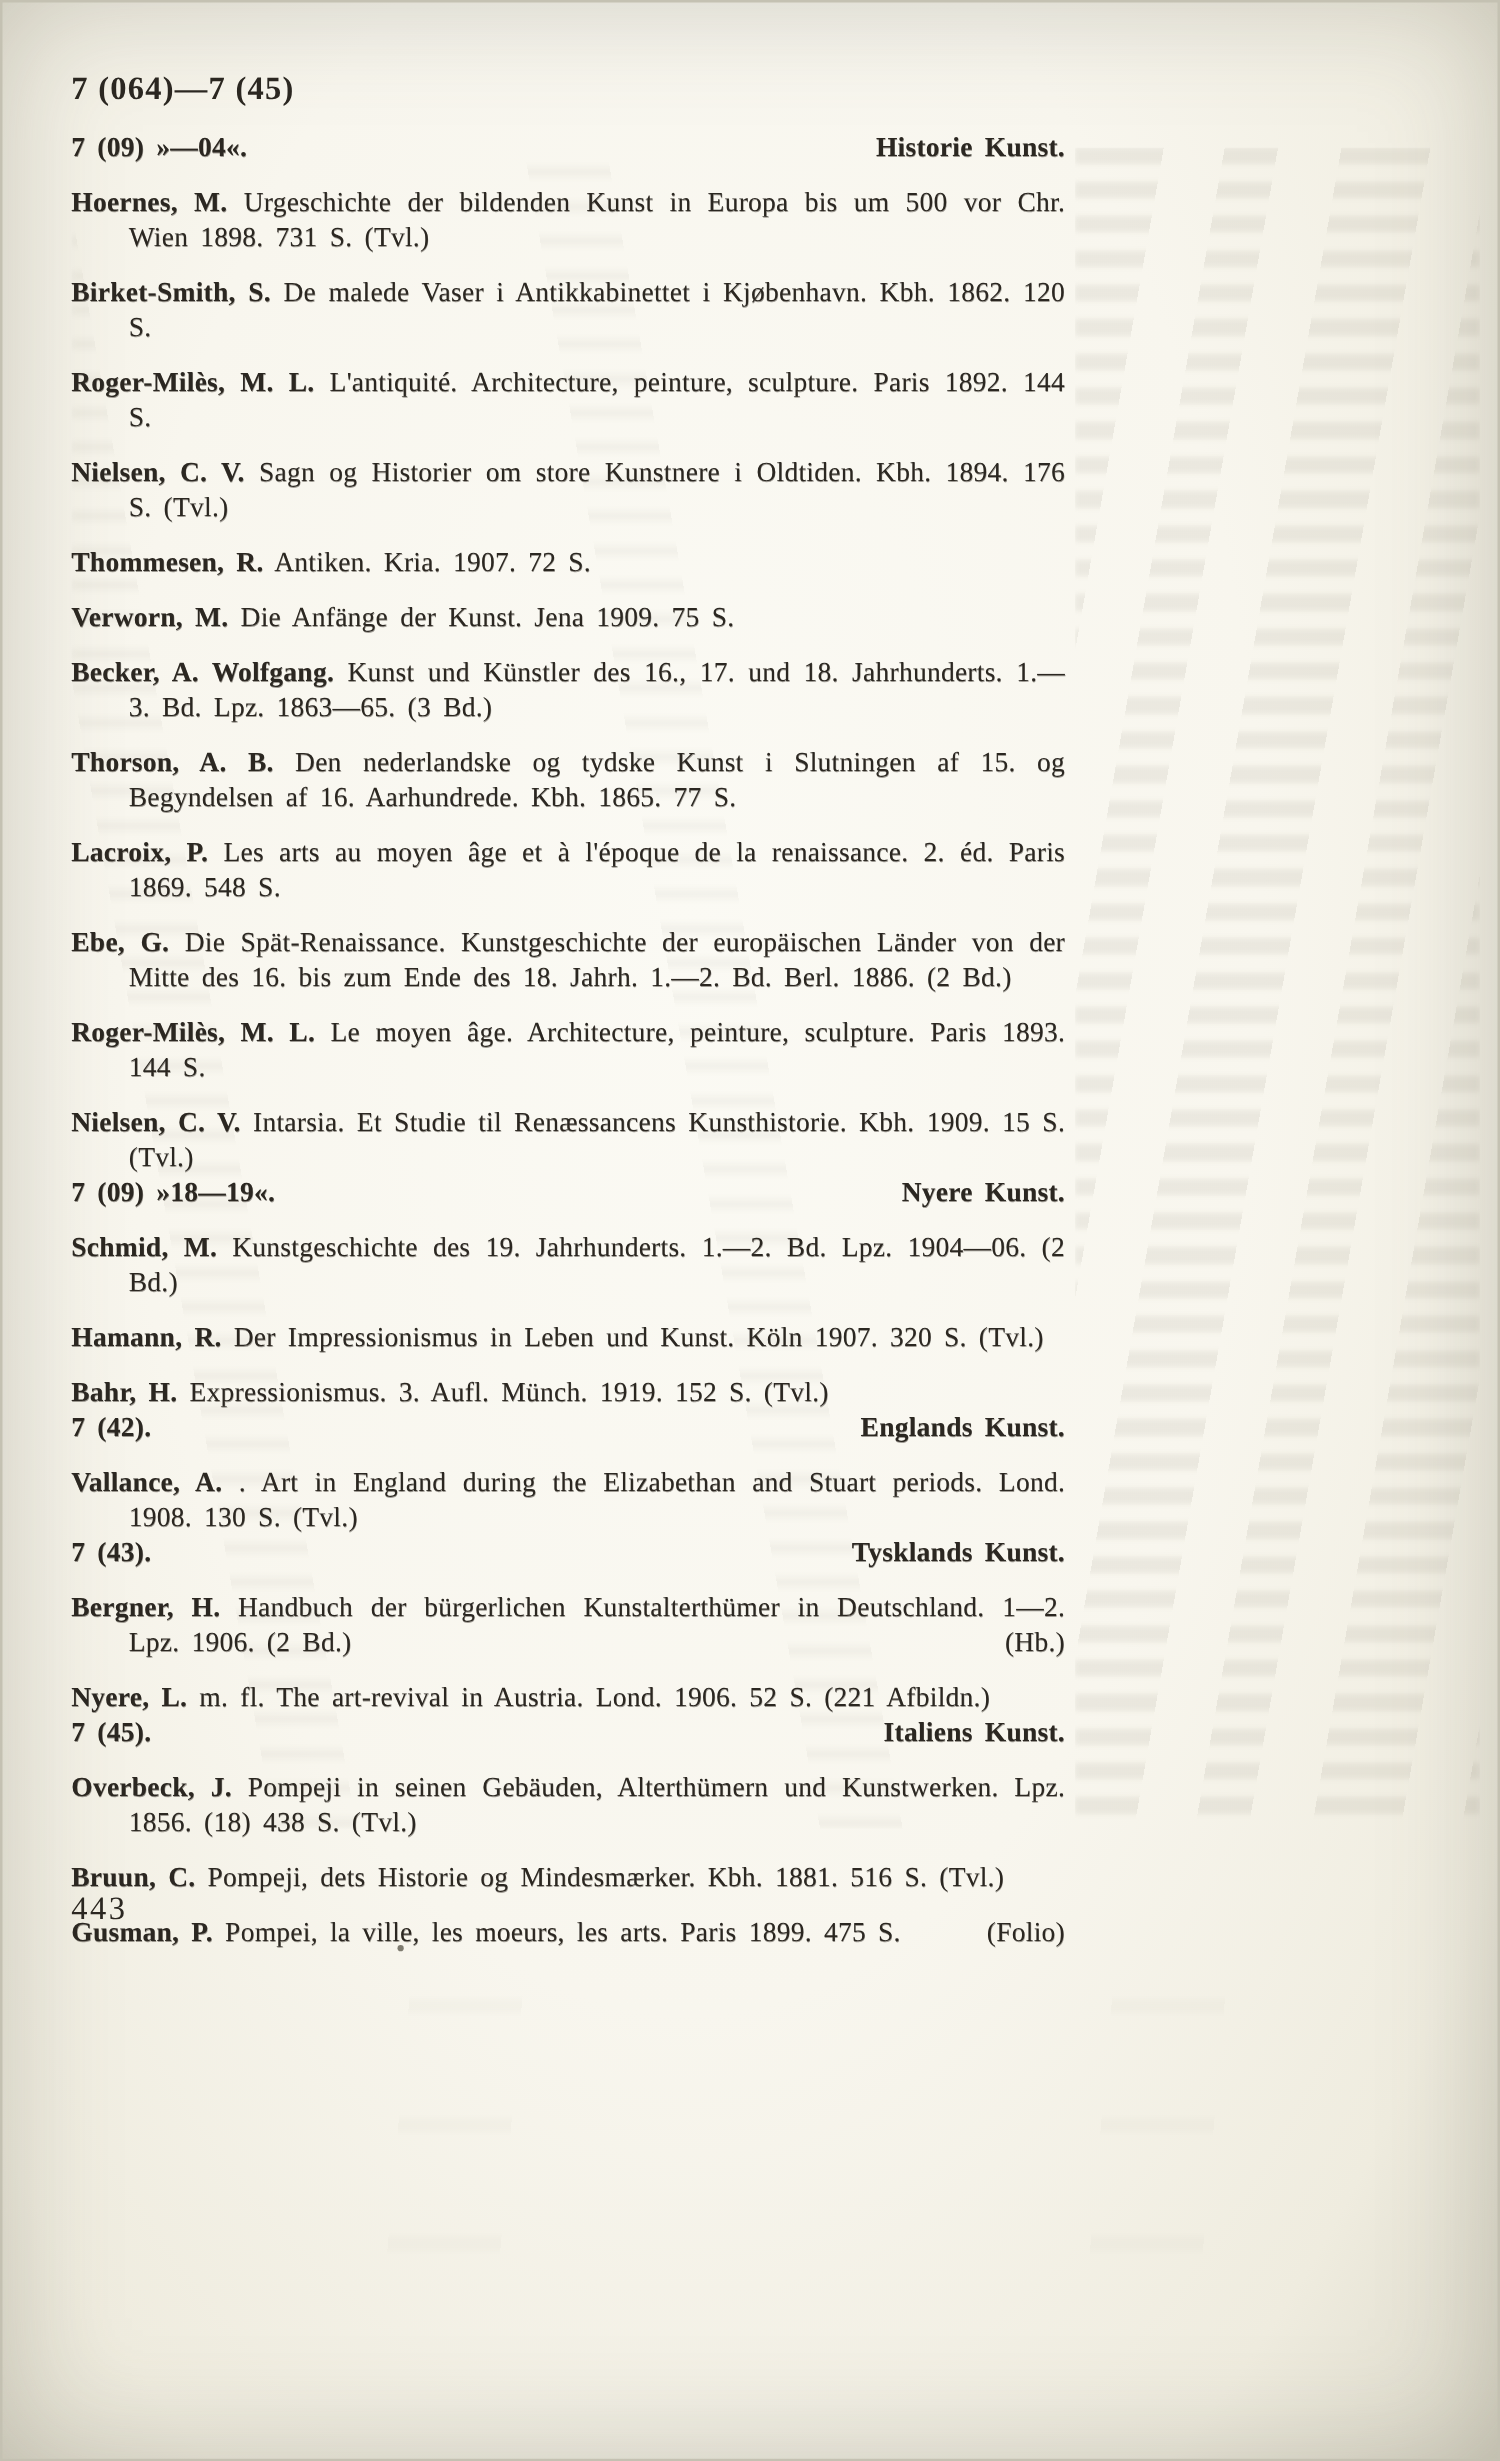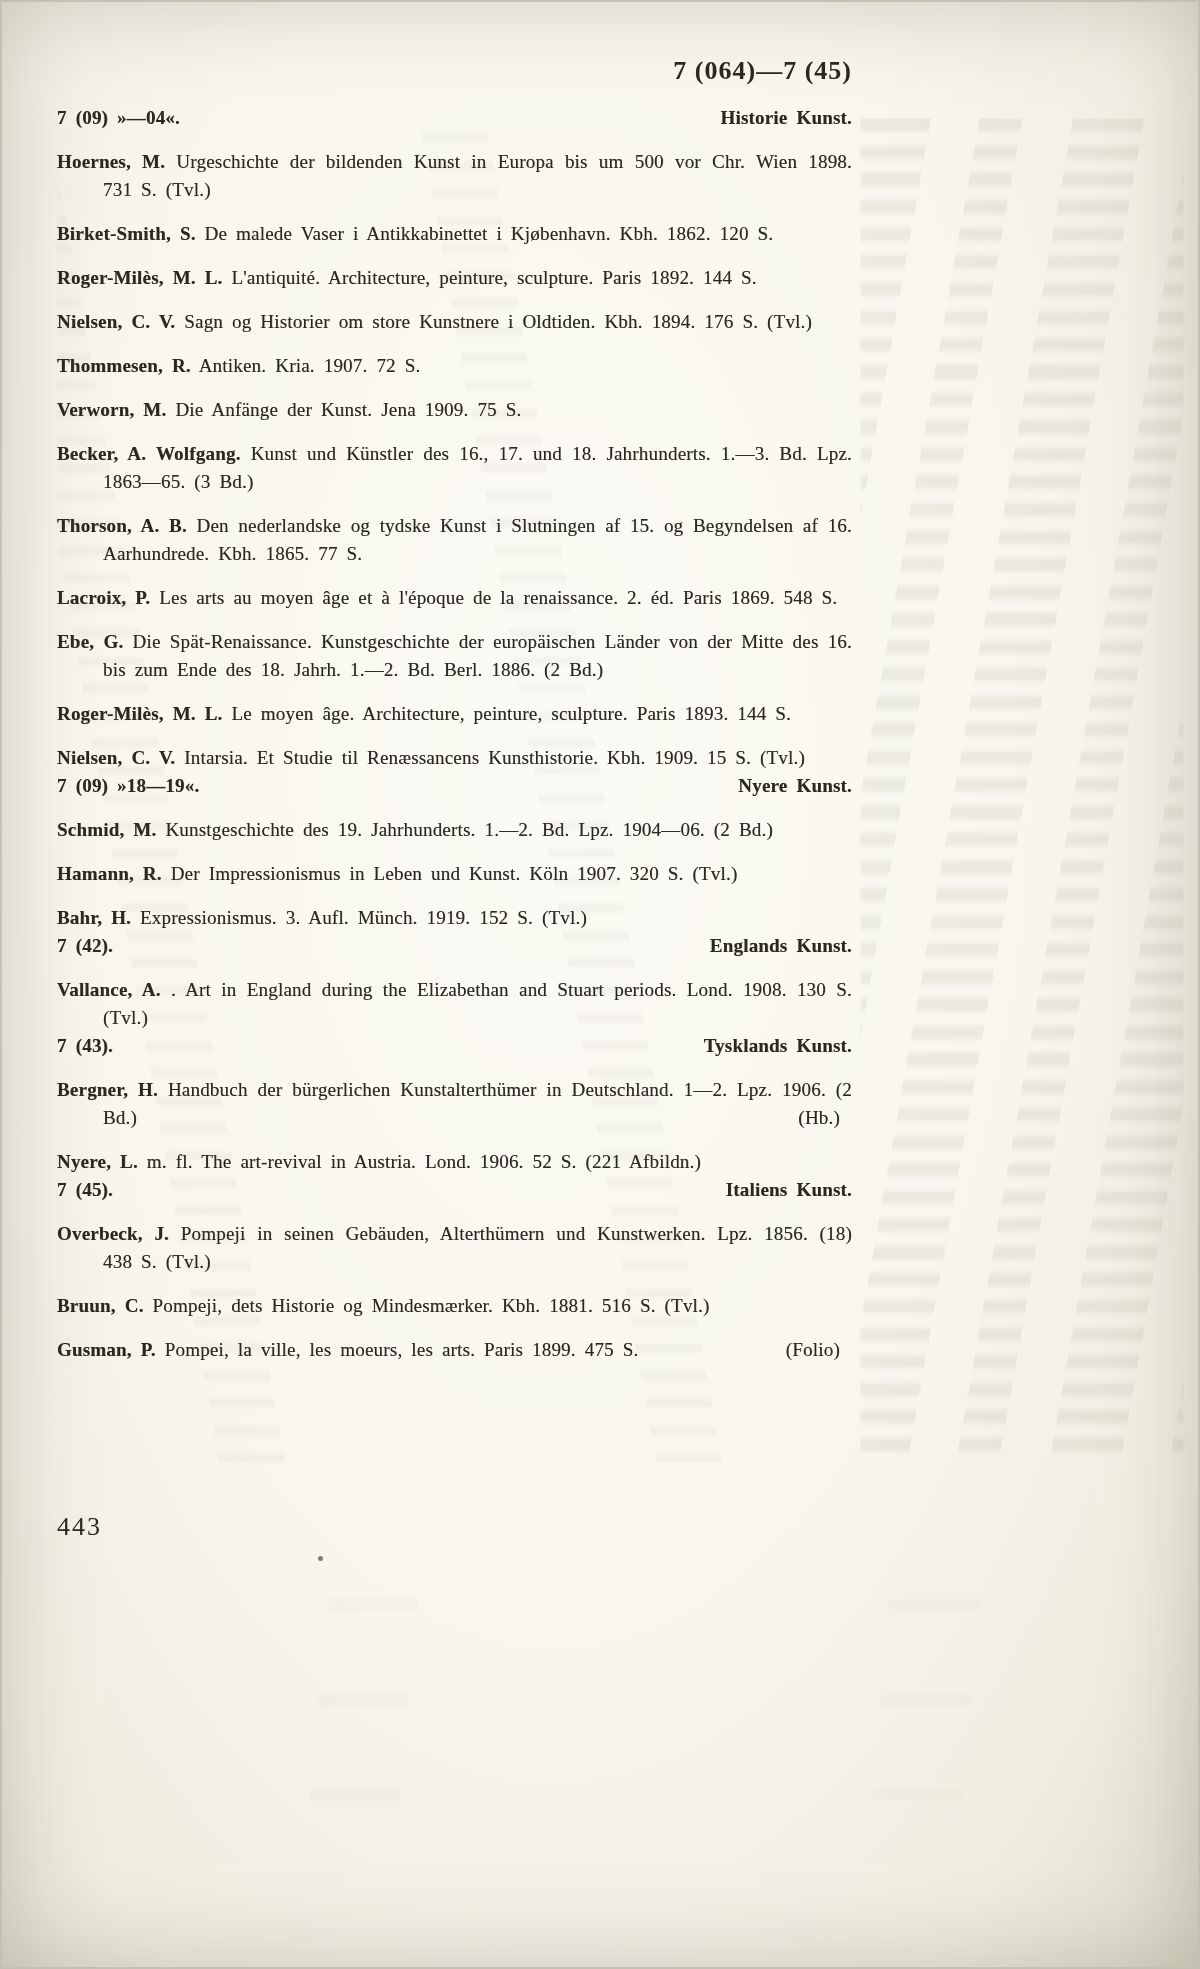--- a/index.html
+++ b/index.html
@@ -11,39 +11,39 @@
   .page {
     position: relative;
     width: 1200px; height: 1969px;
     background: radial-gradient(ellipse at 46% 38%, #fbfaf4 0%, #f8f6ee 50%, #efecdf 82%, #dcd9ca 100%);
     box-shadow: inset 0 0 0 2px #c4c1b2, inset 0 0 95px rgba(95, 90, 72, 0.28);
     color: #2b2721;
     overflow: hidden;
   }
   .running-head {
     position: absolute; top: 56px; left: 57px; width: 795px;
-    text-align: right; font-weight: bold; font-size: 26px; letter-spacing: 1px;
+    text-align: left; font-weight: bold; font-size: 26px; letter-spacing: 1px;
   }
   .content {
     position: absolute; top: 104px; left: 57px; width: 795px;
-    font-size: 19px; line-height: 28px;
+    font-size: 22px; line-height: 28px;
     word-spacing: 4px; letter-spacing: 0.2px;
     text-shadow: 0.3px 0.3px 0.5px rgba(48, 43, 36, 0.45);
   }
   .section-header {
     display: flex; justify-content: space-between;
     font-weight: bold; white-space: nowrap;
   }
   .entry {
     position: relative;
     text-align: justify;
     padding-left: 46px; text-indent: -46px; margin-top: 16px;
   }
   .author { font-weight: bold; }
-  .note { position: absolute; right: 12px; bottom: 0; text-indent: 0; }
+  .note { position: absolute; right: 0; bottom: 0; text-indent: 0; }
   .page-number {
     position: absolute; top: 1512px; left: 57px; width: 795px;
     text-align: left; font-size: 26px; letter-spacing: 2px;
   }
   
   .ghost-col {
     position: absolute; top: 118px; left: 860px; width: 324px; height: 1345px;
     opacity: 0.55; filter: blur(2px); pointer-events: none;
     background: repeating-linear-gradient(to bottom,
       rgba(128, 122, 106, 0.20) 0 13px, transparent 13px 27.5px);

